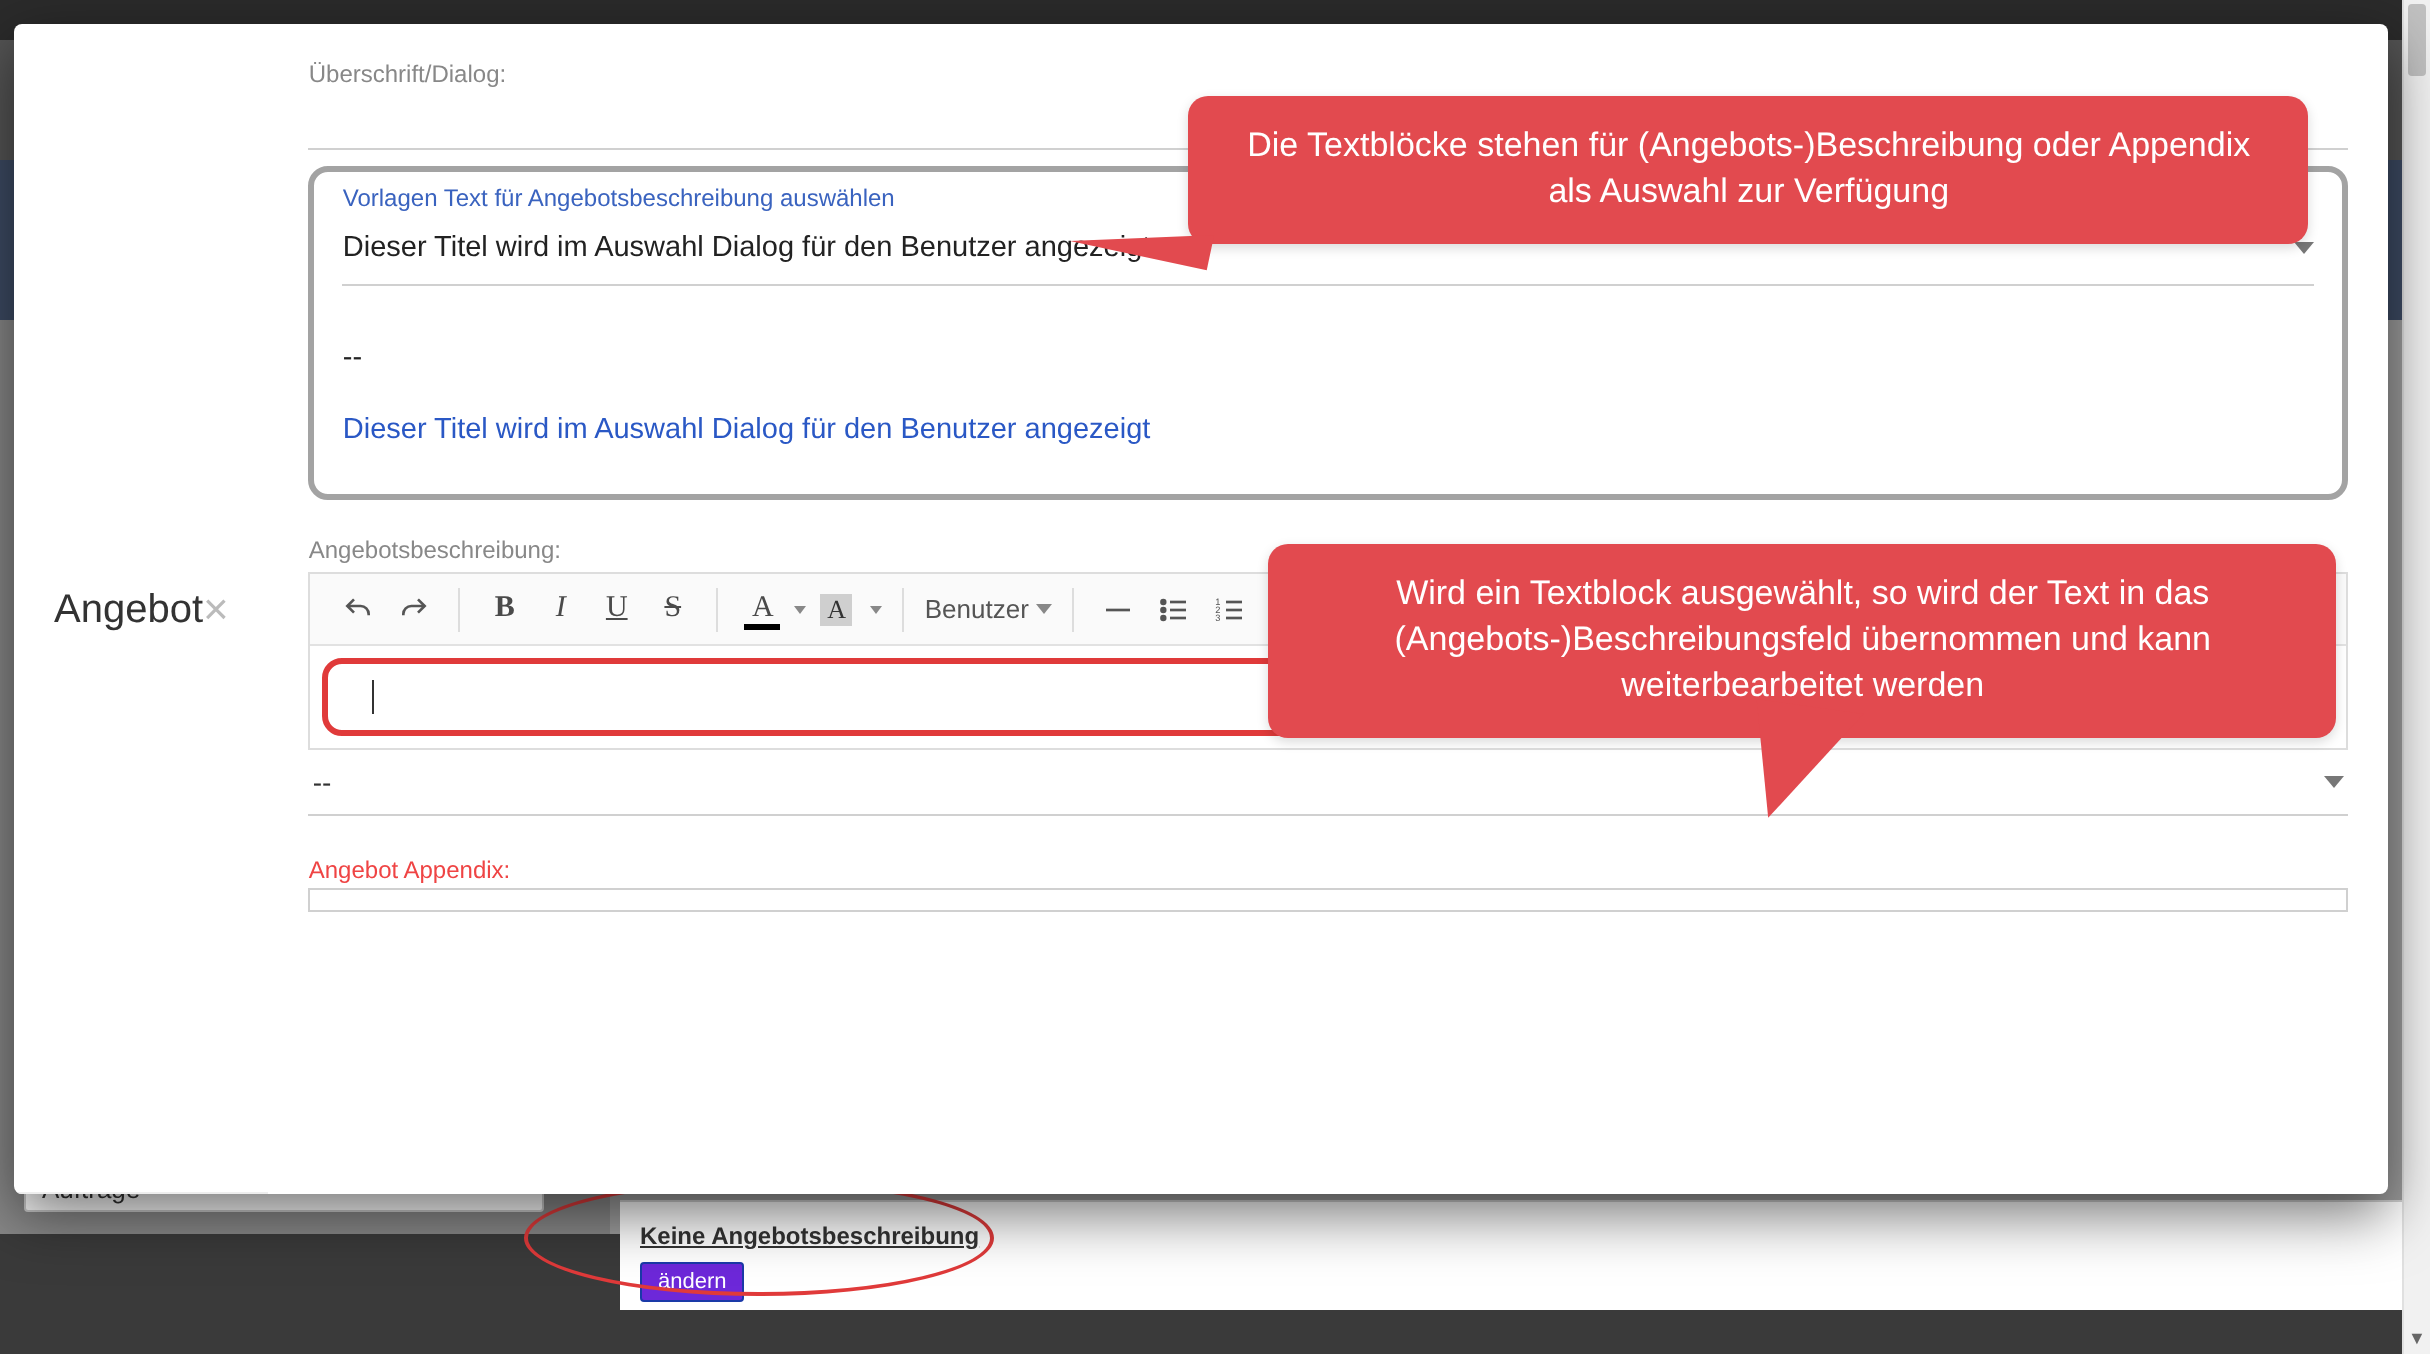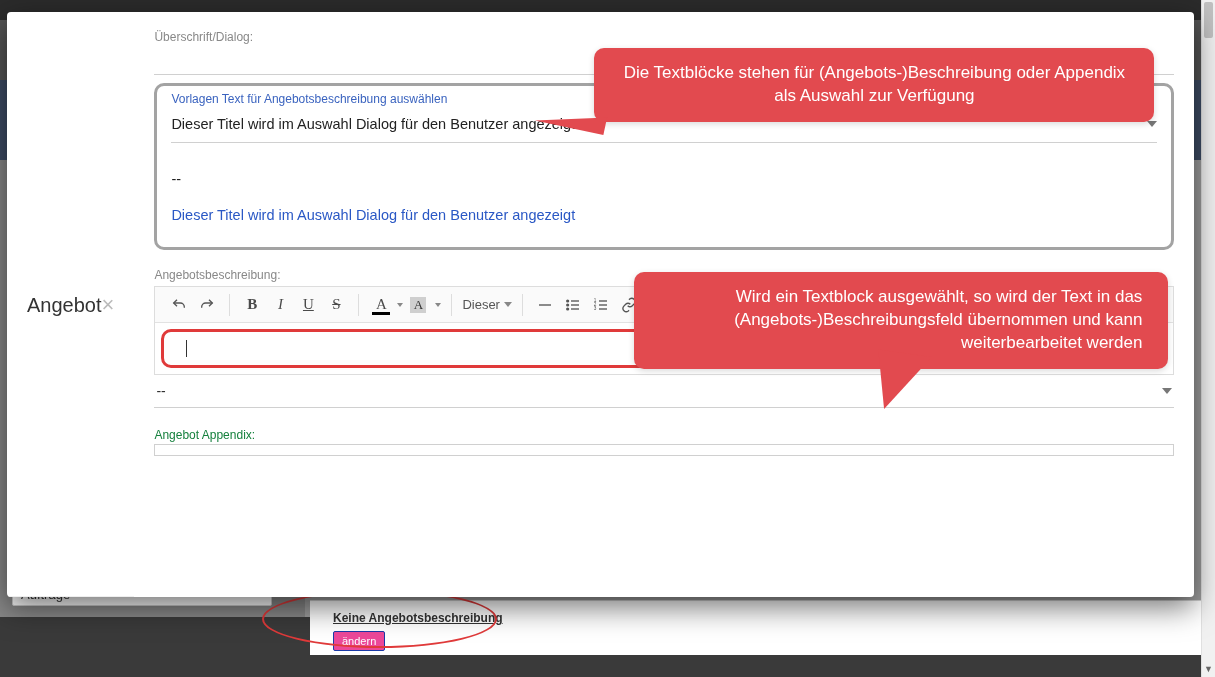--- a/index.html
+++ b/index.html
@@ -36,29 +36,29 @@
     background: #fff; border: 1px solid #ccc; border-radius: 2px;
     display: flex; align-items: center; padding: 0 8px; font-size: 13px; color: #333;
     justify-content: space-between;
   }
 
   
   .under-modal {
     position: absolute; left: 310px; top: 600px; right: 14px; height: 55px;
     background: #fff;
     border-top: 1px solid #d0d0d0;
-    padding: 8px 23px;
+    padding: 8px 10px;
   }
   .under-modal .no-desc {
     font-size: 12px; font-weight: bold; text-decoration: underline; color: #333;
     margin-bottom: 6px;
     display: inline-block;
   }
   .under-modal .btn-change {
-    display: inline-block; background: #ec4899; color: #fff; font-size: 11px;
+    display: inline-block; background: #6d28d9; color: #fff; font-size: 11px;
     padding: 3px 8px; border: 1px solid #1a3aa8; border-radius: 2px;
   }
 
   
   .ellipse-anno {
     position: absolute;
     left: 262px; top: 590px; width: 235px; height: 58px;
     border: 2px solid #e03a3a;
     border-radius: 50% / 50%;
     pointer-events: none;
@@ -167,39 +167,39 @@
   .text-cursor {
     display:inline-block; width:1px; height:17px; background:#333; margin-left:12px; vertical-align:middle;
   }
 
   
   .lower-label { font-size: 12px; color: #888; margin-top: 18px; }
   .lower-select {
     display: flex; align-items: center; justify-content: space-between;
     border-bottom: 1px solid #d0d0d0; padding: 8px 2px;
   }
-  .appendix-label { font-size: 12px; color: #15803d; margin-top: 20px; margin-bottom:2px; }
+  .appendix-label { font-size: 12px; color: #ef4444; margin-top: 20px; margin-bottom:2px; }
   .appendix-box {
     border: 1px solid #d0d0d0; height: 12px; width: 100%;
   }
 
   
   .callout {
     position: absolute;
     background: #e24a4f;
     color: #ffffff;
     border-radius: 10px;
     padding: 14px 26px;
     text-align: center;
     font-size: 17px;
     line-height: 1.35;
     box-shadow: 0 2px 6px rgba(0,0,0,0.15);
   }
   .callout.c1 { left: 460px; top: 36px; width: 560px; }
-  .callout.c2 { left: 500px; top: 260px; width: 534px; text-align: right; }
+  .callout.c2 { left: 500px; top: 260px; width: 534px; }
   
   .tail {
     position: absolute; width:0; height:0;
   }
   .c1 .tail {
     left: -58px; bottom: -6px;
     border-top: 18px solid transparent;
     border-bottom: 0 solid transparent;
     border-right: 70px solid #e24a4f;
     transform: rotate(12deg);
@@ -309,21 +309,21 @@
             </div>
           <div class="tb-btn color-bg">
               <span class="bg">A</span>
             </div>
           <div class="drop-mini">
               <span class="sm-caret"></span>
             </div>
         </div>
         <div class="tb-sep"></div>
         <div class="tb-formats">
-          <span>Dieser</span>
+          <span>Benutzer</span>
           <span class="sm-caret"></span>
         </div>
         <div class="tb-sep"></div>
         <div class="tb-group">
           <div class="tb-btn">
               <svg viewBox="0 0 24 24">
                 <line x1="3" y1="12" x2="21" y2="12"></line>
               </svg>
             </div>
           <div class="tb-btn">

